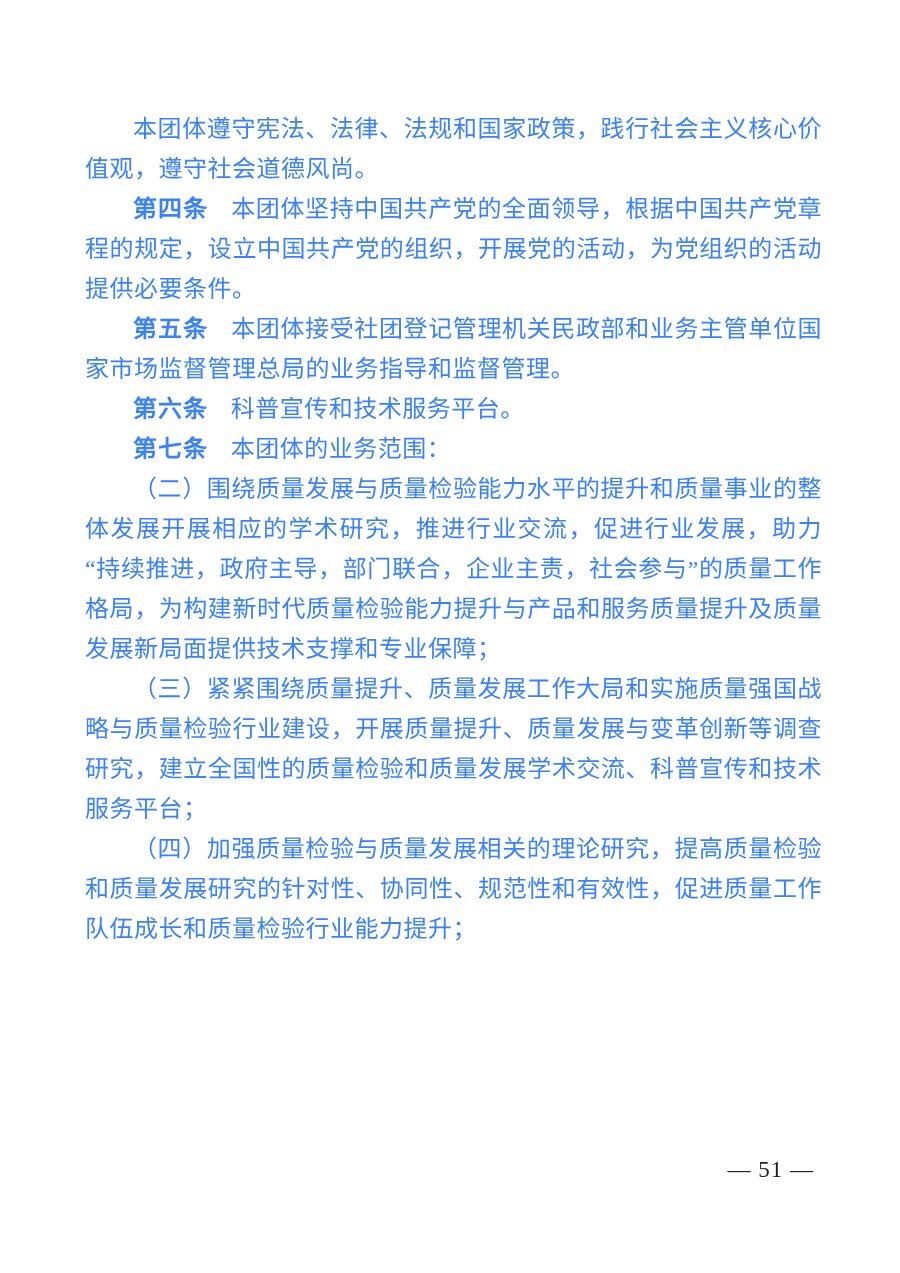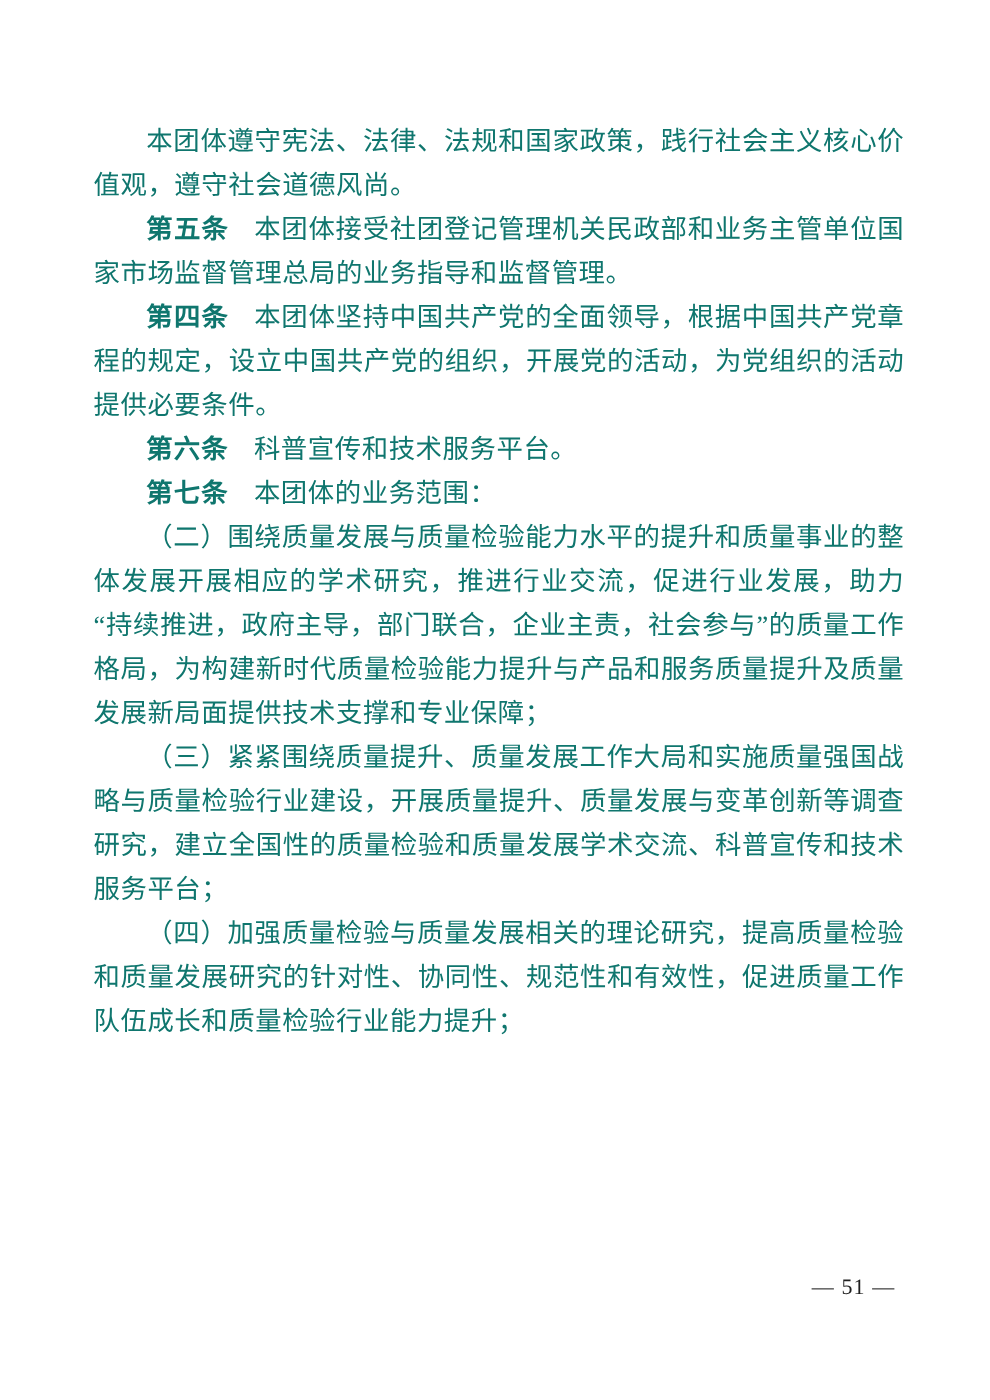--- a/index.html
+++ b/index.html
@@ -23,21 +23,21 @@
     width: 737px;
     padding-top: 109px;
   }
 
   .para {
     font-size: 24px;
     line-height: 40px;
     text-align: justify;
     text-indent: 2em;
     letter-spacing: 0.5px;
-    color: #0f766e;
+    color: #3b82f6;
   }
 
   .article-label {
     font-family: "Liberation Sans", "DejaVu Sans", sans-serif;
     font-weight: 700;
     margin-right: 0.95em;
     letter-spacing: 1px;
   }
 
   .chapter-heading {
@@ -53,42 +53,42 @@
 
   .chapter-heading .chapter-label {
     margin-right: 0.9em;
   }
 
   .page-footer {
     position: absolute;
     right: 86px;
     bottom: 88px;
     font-family: "Liberation Serif", "DejaVu Serif", serif;
-    font-size: 20px;
+    font-size: 23px;
     line-height: 30px;
     color: #1f1f1f;
     letter-spacing: 1px;
   }
 </style>
 </head>
 <body>
 
 <div class="page">
   <div class="content">
 
     <p class="para">
       <span>本团体遵守宪法、法律、法规和国家政策，践行社会主义核心价值观，遵守社会道德风尚。</span>
     </p>
 
     <p class="para">
-      <span class="article-label">第五条</span><span>本团体接受社团登记管理机关民政部和业务主管单位国家市场监督管理总局的业务指导和监督管理。</span>
+      <span class="article-label">第四条</span><span>本团体坚持中国共产党的全面领导，根据中国共产党章程的规定，设立中国共产党的组织，开展党的活动，为党组织的活动提供必要条件。</span>
     </p>
 
     <p class="para">
-      <span class="article-label">第四条</span><span>本团体坚持中国共产党的全面领导，根据中国共产党章程的规定，设立中国共产党的组织，开展党的活动，为党组织的活动提供必要条件。</span>
+      <span class="article-label">第五条</span><span>本团体接受社团登记管理机关民政部和业务主管单位国家市场监督管理总局的业务指导和监督管理。</span>
     </p>
 
     <p class="para">
       <span class="article-label">第六条</span><span>科普宣传和技术服务平台。</span>
     </p>
 
 
     <p class="para">
       <span class="article-label">第七条</span><span>本团体的业务范围：</span>
     </p>

